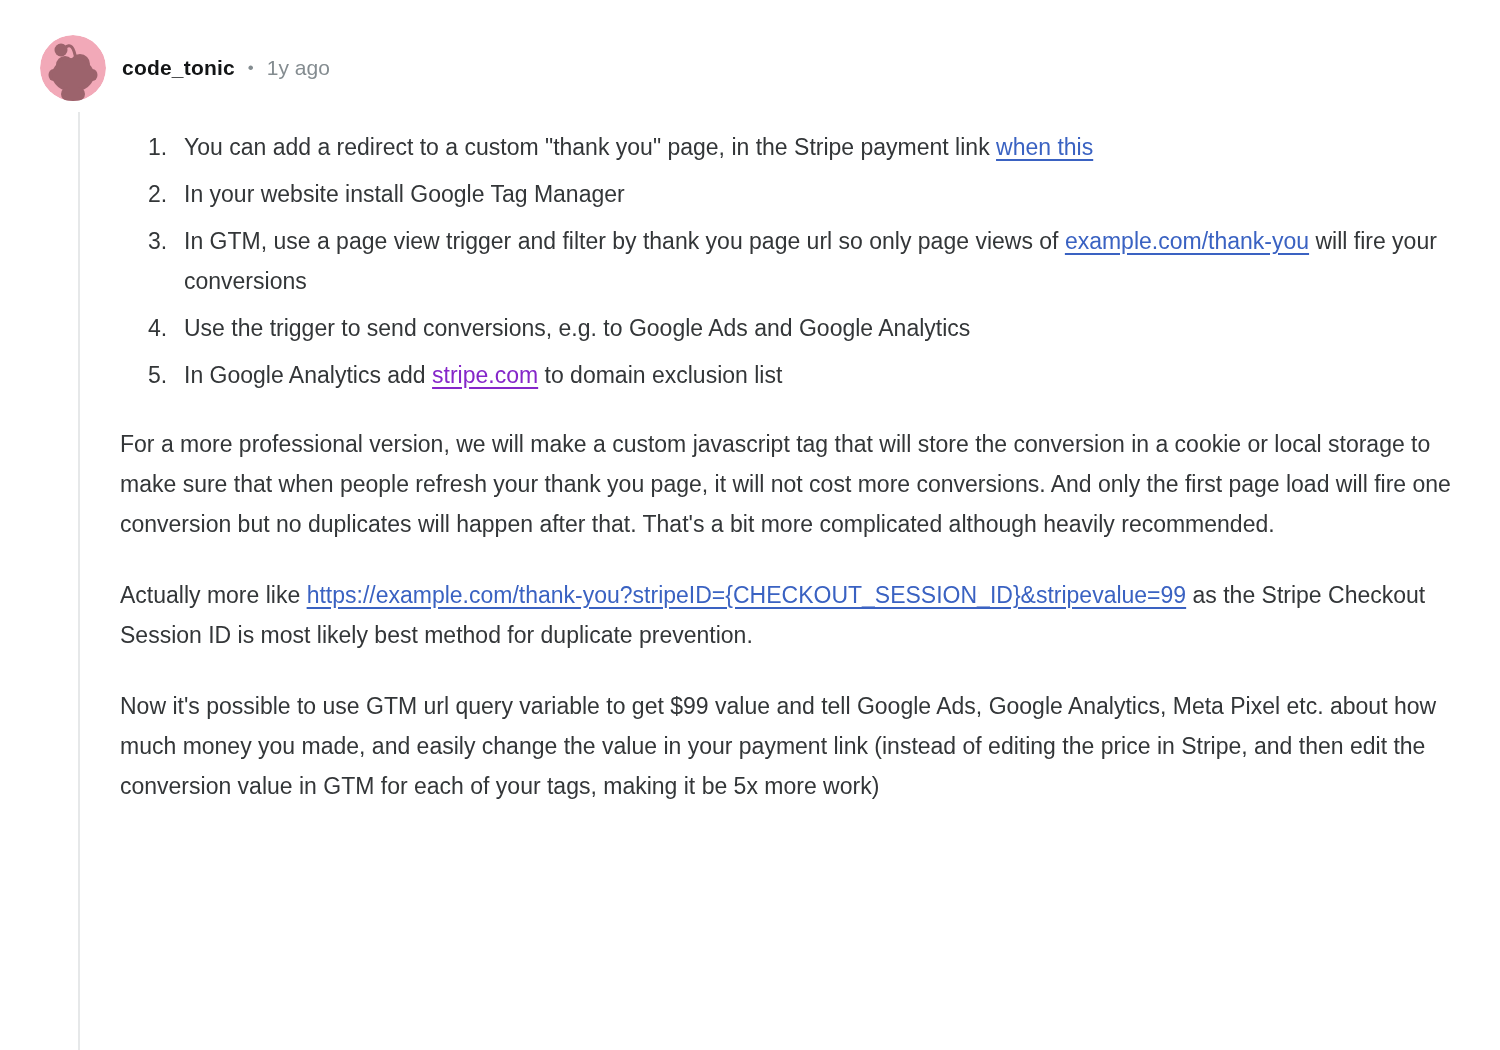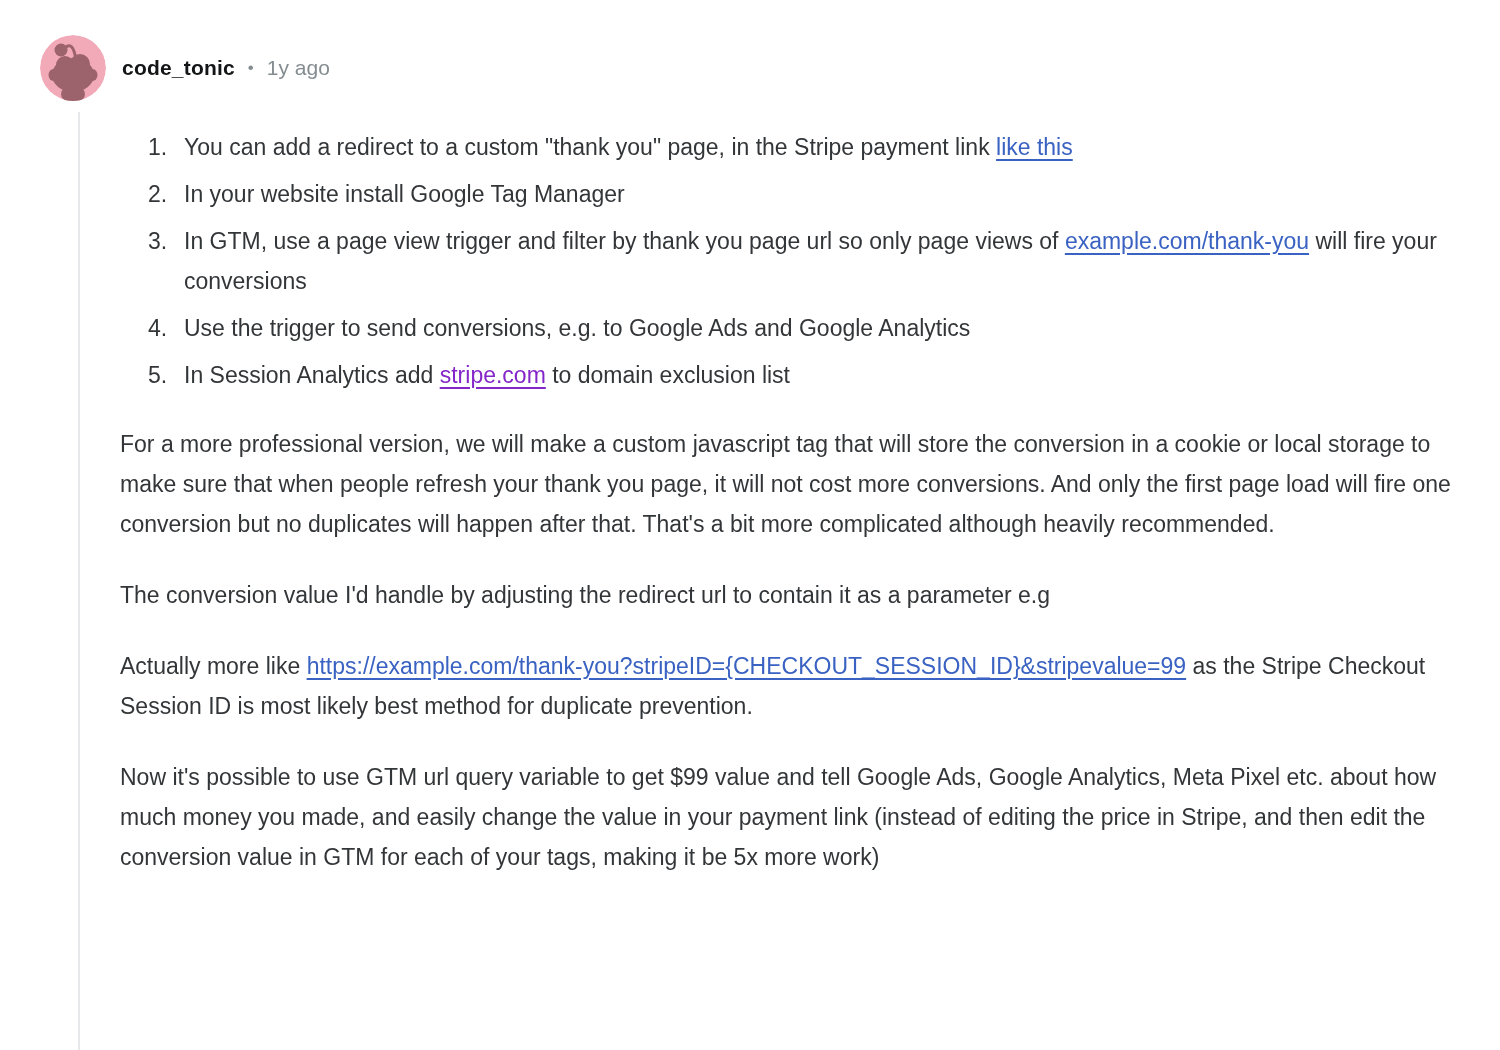--- a/index.html
+++ b/index.html
@@ -97,48 +97,47 @@
     <span class="meta-sep">•</span>
     <span class="timestamp">1y ago</span>
   </div>
 </div>
 
 <div class="comment-body">
   <ol class="comment-list">
 
       <li>
         <span class="li-num">1.</span>
-        <div class="li-text"><span>You can add a redirect to a custom "thank you" page, in the Stripe payment link </span><a href="#" class="link-blue">like this</a></div>
+        <div class="li-text"><span>You can add a redirect to a custom "thank you" page, in the Stripe payment link </span><a href="#" class="link-blue">when this</a></div>
       </li>
 
       <li>
         <span class="li-num">2.</span>
         <div class="li-text"><span>In your website install Google Tag Manager</span></div>
       </li>
 
       <li>
         <span class="li-num">3.</span>
         <div class="li-text"><span>In GTM, use a page view trigger and filter by thank you page url so only page views of </span><a href="#" class="link-blue">example.com/thank-you</a><span> will fire your conversions</span></div>
       </li>
 
       <li>
         <span class="li-num">4.</span>
         <div class="li-text"><span>Use the trigger to send conversions, e.g. to Google Ads and Google Analytics</span></div>
       </li>
 
       <li>
         <span class="li-num">5.</span>
-        <div class="li-text"><span>In Session Analytics add </span><a href="#" class="link-purple">stripe.com</a><span> to domain exclusion list</span></div>
+        <div class="li-text"><span>In Google Analytics add </span><a href="#" class="link-purple">stripe.com</a><span> to domain exclusion list</span></div>
       </li>
     </ol>
 
   <div class="paragraphs">
 
       <p><span>For a more professional version, we will make a custom javascript tag that will store the conversion in a cookie or local storage to make sure that when people refresh your thank you page, it will not cost more conversions. And only the first page load will fire one conversion but no duplicates will happen after that. That's a bit more complicated although heavily recommended.</span></p>
 
-      <p><span>The conversion value I'd handle by adjusting the redirect url to contain it as a parameter e.g</span></p>
 
 
       <p><span>Actually more like </span><a href="#" class="link-blue">https://example.com/thank-you?stripeID={CHECKOUT_SESSION_ID}&amp;stripevalue=99</a><span> as the Stripe Checkout Session ID is most likely best method for duplicate prevention.</span></p>
 
       <p><span>Now it's possible to use GTM url query variable to get $99 value and tell Google Ads, Google Analytics, Meta Pixel etc. about how much money you made, and easily change the value in your payment link (instead of editing the price in Stripe, and then edit the conversion value in GTM for each of your tags, making it be 5x more work)</span></p>
     </div>
 </div>
 
 </body></html>

